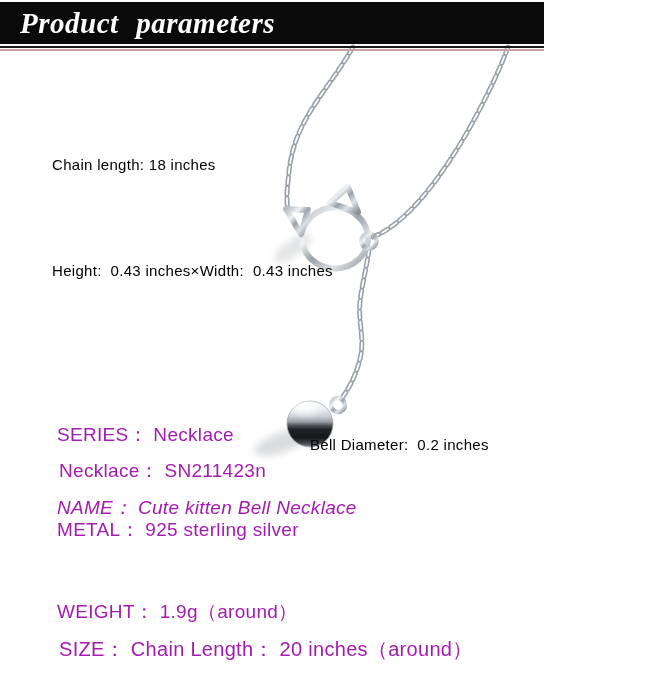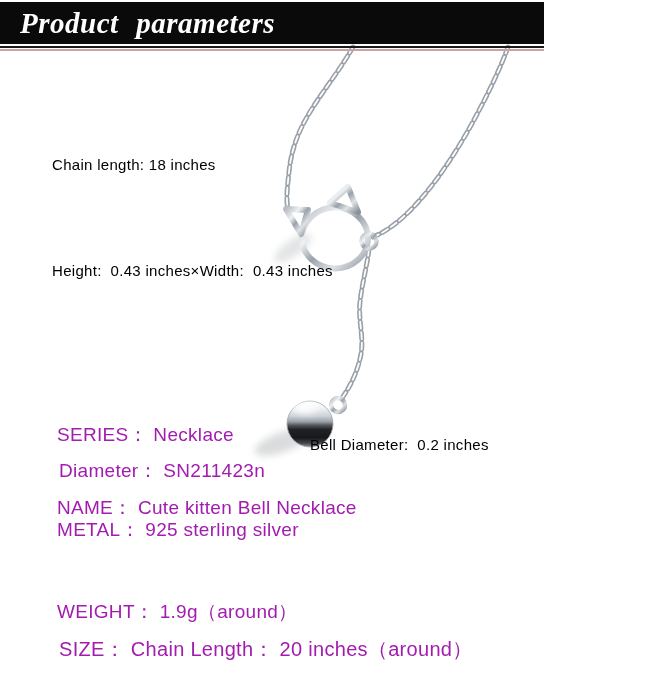--- a/index.html
+++ b/index.html
@@ -35,21 +35,21 @@
     position:absolute;color:#000000;font-size:15px;line-height:23px;
     letter-spacing:.3px;white-space:pre;z-index:3;
   }
   .chain-length{left:52px;top:107px;}
   .pendant-dim{left:52px;top:259px;}
   .bell-diam{left:310px;top:419px;margin-top:14px;}
   .spec{position:absolute;left:57px;color:#a21caf;font-size:19px;line-height:23px;
         letter-spacing:.3px;white-space:pre;z-index:3;}
   .spec-0{top:423px;}
   .spec-1{top:459px;left:59px;}
-  .spec-2{top:496px;}
+  .spec-2{top:496px;font-style:italic;}
   .spec-3{top:518px;}
   .spec-4{top:568px;margin-top:32px;}
   .spec-5{top:601px;}
   .spec-6{top:638px;left:59px;font-size:20px;}
   .footnote{
     position:absolute;left:0;top:669px;width:622px;text-align:center;
     color:#9b9b9b;font-size:10.5px;line-height:12.5px;letter-spacing:.2px;
     white-space:pre;z-index:3;
   }
 </style>
@@ -124,21 +124,21 @@
 
   <div class="annot chain-length">
     <div>Chain length: 18 inches</div>
   </div>
 
   <div class="annot pendant-dim">Height:  0.43 inches×Width:  0.43 inches</div>
 
   <div class="annot bell-diam">Bell Diameter:  0.2 inches</div>
 
   <div class="spec spec-0">SERIES： Necklace</div>
-  <div class="spec spec-1">Diameter： SN211423n</div>
+  <div class="spec spec-1">Necklace： SN211423n</div>
   <div class="spec spec-2">NAME： Cute kitten Bell Necklace</div>
   <div class="spec spec-3">METAL： 925 sterling silver</div>
   <div class="spec spec-4">WEIGHT： 1.9g（around）</div>
   <div class="spec spec-6">SIZE： Chain Length： 20 inches（around）</div>
 
   <div class="footnote">
     <div>The size of theproduct is measured manually、There may be some errors</div>
     
   </div>
 

